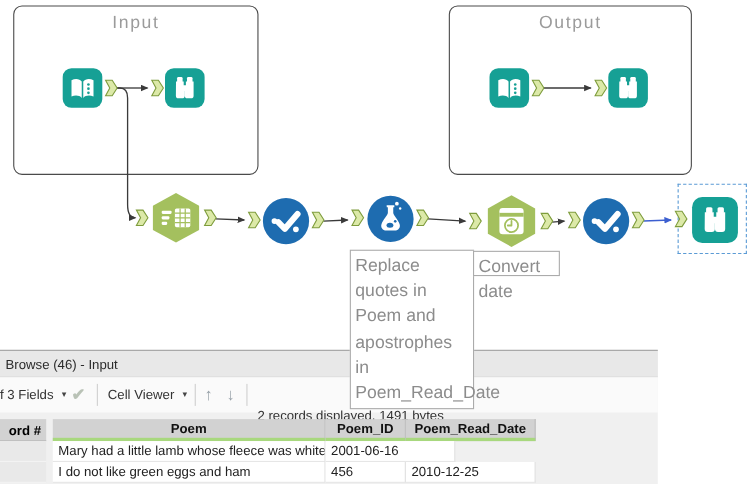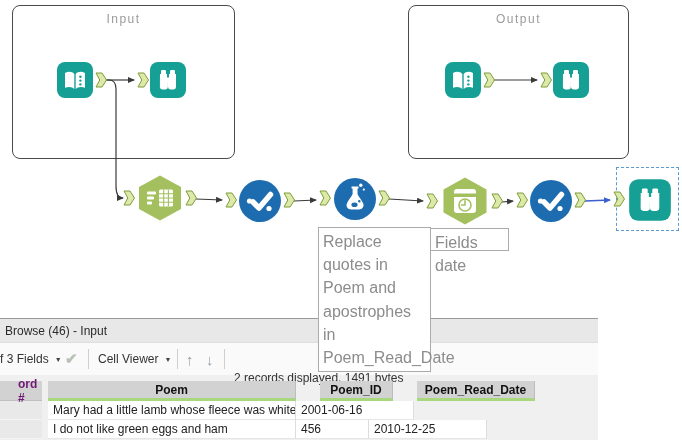--- a/index.html
+++ b/index.html
@@ -3,21 +3,21 @@
 <meta charset="utf-8">
 <style>
   html,body{margin:0;padding:0;}
   body{width:682px;height:440px;position:relative;overflow:hidden;
        font-family:"Liberation Sans",sans-serif;background:#fff;}
 
   
   .canvas{position:absolute;left:0;top:0;width:682px;height:318px;background:#fff;}
   .container-box{position:absolute;border:1px solid #4a4a4a;border-radius:8px;background:#fff;z-index:0;}
   .container-label{position:absolute;top:6px;left:0;right:0;text-align:center;
-                   color:#9b9b9b;font-size:12px;letter-spacing:1.5px;}
+                   color:#9b9b9b;font-size:16px;letter-spacing:1.5px;}
   .wires{position:absolute;left:0;top:0;z-index:1;}
   .tool{position:absolute;z-index:2;}
   .tool svg{display:block;}
   .annotation{position:absolute;background:#fff;border:1px solid #ababab;color:#8c8c8c;
               font-size:16px;line-height:1.45;padding:2px 4px;box-sizing:border-box;z-index:3;}
   .selection-rect{position:absolute;border:1px dashed #5b9bd5;z-index:1;}
 
   
   .panel{position:absolute;left:0;top:318px;width:598px;height:122px;background:#f0f0f0;
          border-top:1px solid #999;box-sizing:border-box;}
@@ -25,25 +25,25 @@
                 padding-left:5px;font-size:12px;color:#2b2b2b;border-bottom:1px solid #dedede;box-sizing:border-box;}
   .panel-toolbar{position:relative;height:32px;background:#fafafa;font-size:12px;color:#333;}
   .tb-item{position:absolute;top:0;height:32px;display:flex;align-items:center;white-space:nowrap;}
   .tb-caret{font-size:7px;color:#444;margin-left:6px;}
   .tb-check{color:#b9c2b6;font-size:15px;font-weight:bold;}
   .tb-arrow{font-size:15px;font-weight:bold;color:#97a0a8;}
   .tb-sep{position:absolute;top:6px;width:1px;height:20px;background:#cfcfcf;}
 
   
   .rec-col{position:absolute;left:0;top:62px;width:42px;}
-  .rec-header{height:20px;background:#d2d2d2;font-weight:bold;font-size:12px;color:#701a75;
-              display:flex;align-items:center;padding-left:18px;border-bottom:1px solid #c0c0c0;box-sizing:border-box;}
+  .rec-header{height:20px;background:#d2d2d2;font-weight:bold;font-size:12px;color:#000000;
+              display:flex;align-items:center;padding-left:8px;border-bottom:1px solid #c0c0c0;box-sizing:border-box;}
   .rec-cell{height:19px;background:#e9e9e9;border-bottom:1px solid #f3f3f3;box-sizing:border-box;}
   .data-table{position:absolute;left:48px;top:62px;}
-  .thead{display:flex;height:20px;gap:24px;}
+  .thead{display:flex;height:20px;}
   .th{background:#d2d2d2;font-weight:bold;font-size:12px;color:#111;display:flex;align-items:center;
       justify-content:center;border-right:1px solid #bdbdbd;border-bottom:3px solid #a8d87e;
       box-sizing:border-box;height:20px;}
   .trow{display:flex;height:19px;}
   .td{background:#fff;font-size:12px;color:#222;display:flex;align-items:center;padding-left:5px;
       border-right:1px solid #ddd;border-bottom:1px solid #e6e6e6;box-sizing:border-box;
       overflow:hidden;white-space:nowrap;}
   .w-poem{width:248px;} .w-id{width:73px;} .w-date{width:118px;}
 </style>
 </head>
@@ -188,21 +188,21 @@
   <div class="tool" style="left:628px;top:178px;">
     <svg width="44" height="44" viewBox="0 0 38 38">
       <rect x="1" y="1" width="36" height="36" rx="8" fill="#16A095"></rect>
       <rect x="12" y="9" width="5" height="5" rx="1.2" fill="#fff"></rect>
       <rect x="21" y="9" width="5" height="5" rx="1.2" fill="#fff"></rect>
       <path d="M11 13 h7 v3.5 h2 v-3.5 h7 v13 a2.4 2.4 0 0 1 -2.4 2.4 h-3.2 a2.4 2.4 0 0 1 -2.4 -2.4 v-4.5 h-0.1 v4.5 a2.4 2.4 0 0 1 -2.4 2.4 h-3.2 a2.4 2.4 0 0 1 -2.4 -2.4 Z" fill="#fff"></path>
     </svg>
   </div>
 
   <div class="annotation" style="left:318px;top:227px;width:113px;min-height:78px;">Replace quotes in Poem and apostrophes in Poem_Read_Date</div>
-  <div class="annotation" style="left:430px;top:228px;width:79px;height:23px;">Fields date</div>
+  <div class="annotation" style="left:430px;top:228px;width:79px;height:23px;">Convert date</div>
 </div>
 
 <div class="panel">
   <div class="panel-header">
     <span>Browse (46) - Input</span>
   </div>
 
   <div class="panel-toolbar">
     <div class="tb-item" style="left:0px;">
       <span>f 3 Fields</span>

